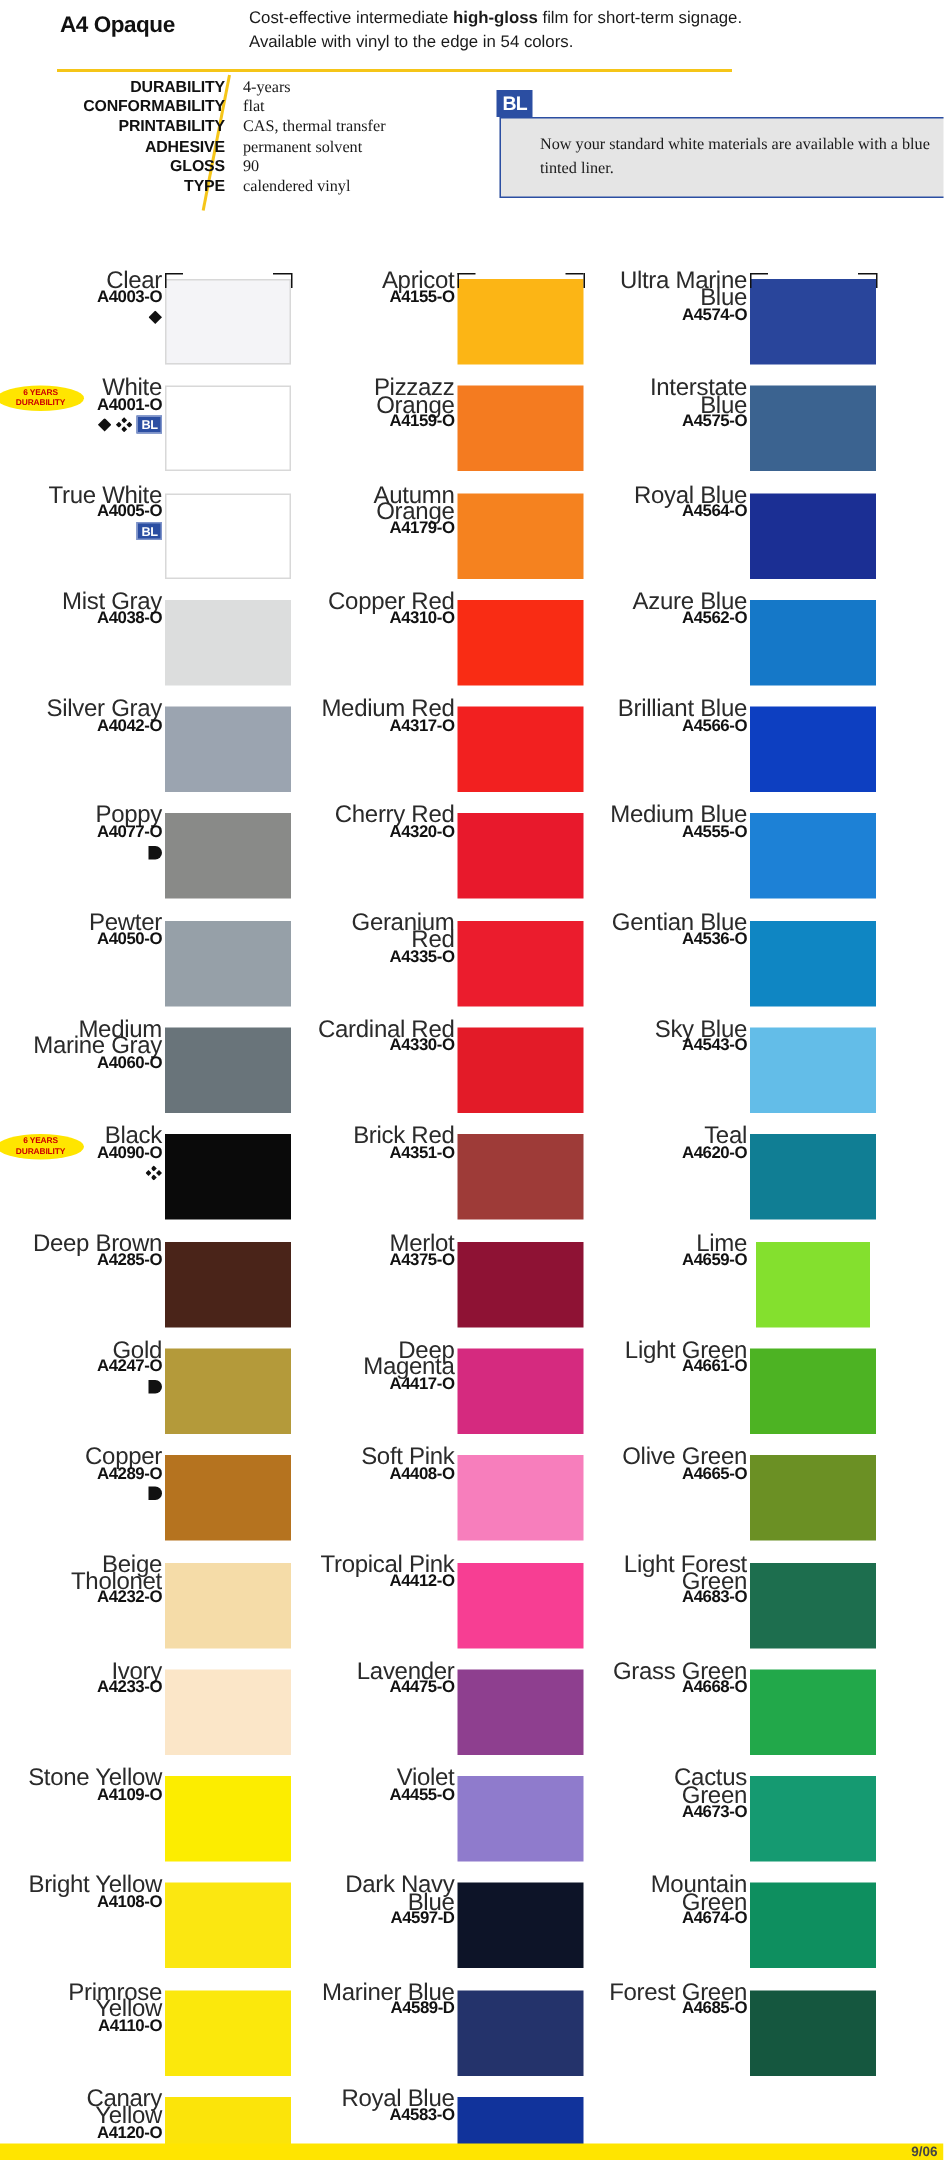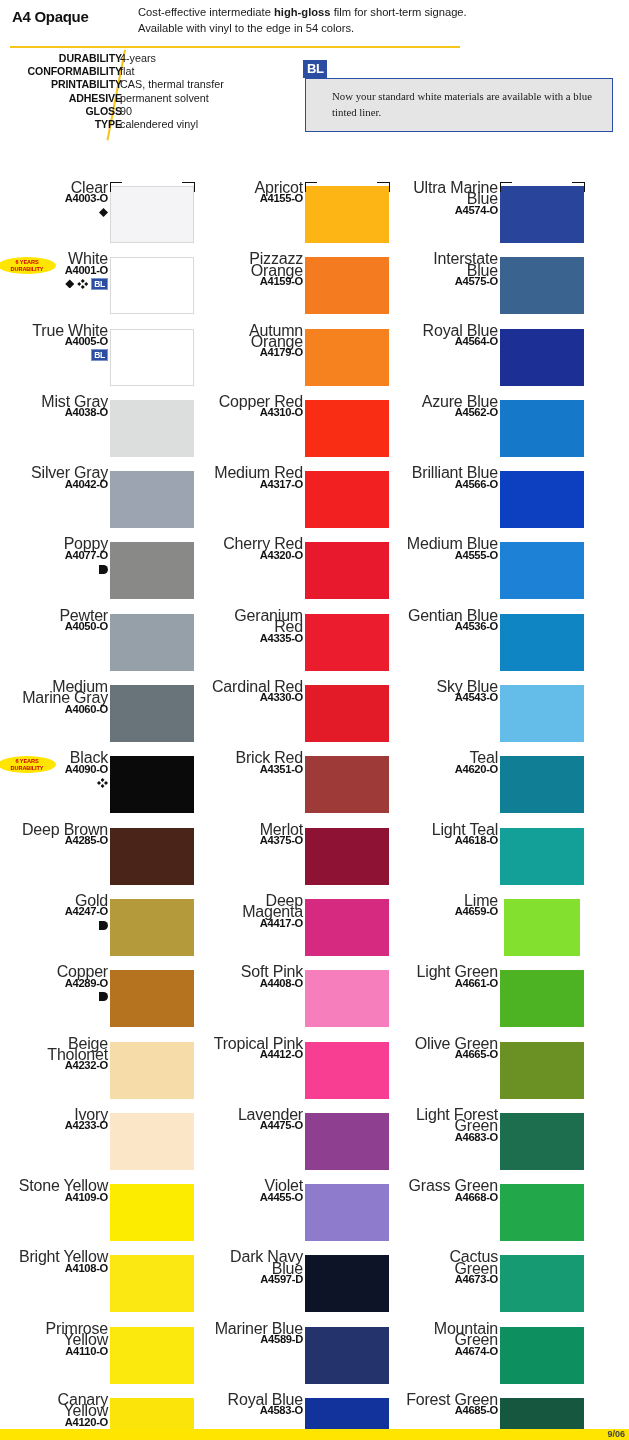--- a/index.html
+++ b/index.html
@@ -5,21 +5,21 @@
   html,body{margin:0;padding:0;}
   body{
     width:629px;height:1440px;
     background:#ffffff;
     font-family:"Liberation Sans", sans-serif;
     color:#1a1a1a;
     overflow:hidden;
     position:relative;
   }
   
-  .header{position:relative;height:150px;}
+  .header{position:relative;height:150px;margin-left:28px;}
   .prod-title{
     position:absolute;left:12px;top:8px;
     font-size:15px;font-weight:bold;letter-spacing:-0.3px;color:#111;
   }
   .prod-desc{
     position:absolute;left:138px;top:5px;width:330px;
     font-size:11.2px;line-height:1.42;color:#1a1a1a;
   }
   .prod-desc b{font-weight:bold;}
   .yellow-rule{
@@ -28,21 +28,21 @@
   }
   .slash{
     position:absolute;left:124px;top:50px;width:2px;height:92px;
     background:#f5c518;transform:rotate(11deg);transform-origin:top center;
   }
   .specs{position:absolute;left:0px;top:52px;width:122px;text-align:right;}
   .specs .row{
     font-size:10.6px;font-weight:bold;line-height:13.2px;
     letter-spacing:-0.1px;color:#111;
   }
-  .spec-vals{position:absolute;left:120px;top:52px;}
+  .spec-vals{position:absolute;left:134px;top:52px;font-family:Liberation Serif, serif;}
   .spec-vals .row{font-size:10.8px;line-height:13.2px;color:#1a1a1a;}
   .bl-callout{
     position:absolute;left:305px;top:78px;width:306px;height:52px;
     border:1.5px solid #2b4ea2;background:#e5e5e5;font-family:Liberation Serif, serif;
   }
   .bl-callout .txt{
     padding:10px 12px 0 26px;font-size:10.8px;line-height:1.45;color:#1a1a1a;
   }
   .bl-tag{
     position:absolute;left:303px;top:60px;
@@ -483,27 +483,20 @@
       </div>
       <div class="cell">
         <div class="label">
           <span class="cname">Teal</span>
           <span class="ccode">A4620-O</span>
         </div>
         <div class="chip" style="background: rgb(16, 126, 148);"></div>
       </div>
       <div class="cell">
         <div class="label">
-          <span class="cname">Light Teal</span>
-          <span class="ccode">A4618-O</span>
-        </div>
-        <div class="chip" style="background: rgb(18, 160, 152);"></div>
-      </div>
-      <div class="cell">
-        <div class="label">
           <span class="cname">Lime</span>
           <span class="ccode">A4659-O</span>
         </div>
         <div class="chip narrow" style="background: rgb(132, 224, 46);"></div>
       </div>
       <div class="cell">
         <div class="label">
           <span class="cname">Light Green</span>
           <span class="ccode">A4661-O</span>
         </div>

